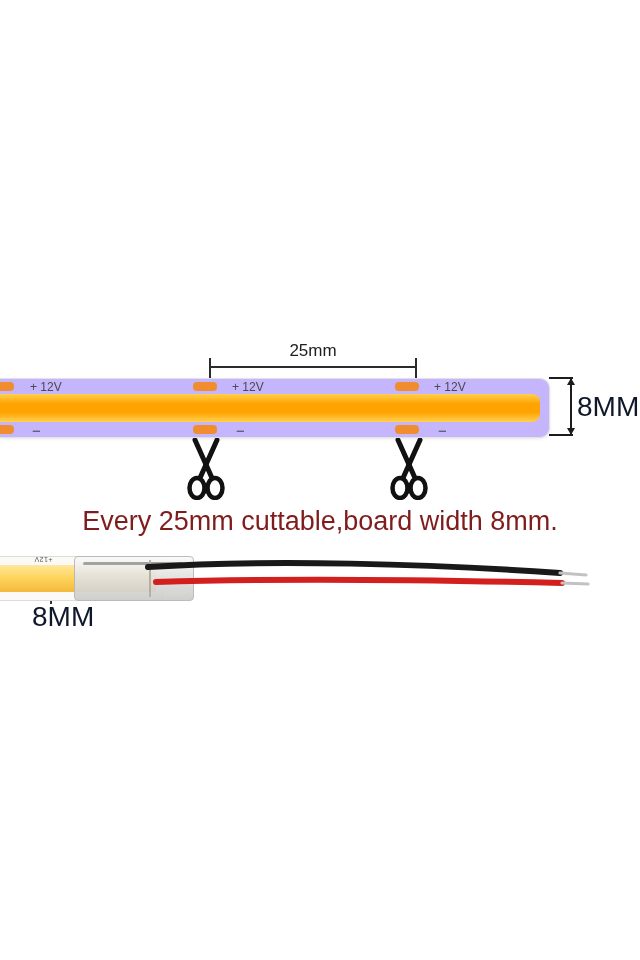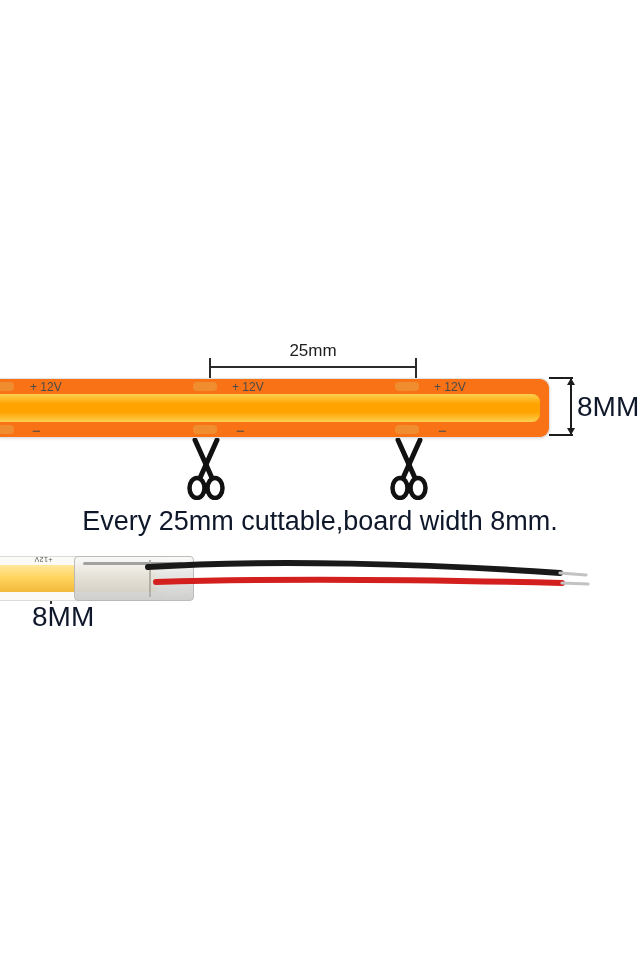--- a/index.html
+++ b/index.html
@@ -10,21 +10,21 @@
   
   .dim-label{position:absolute;left:210px;top:341px;width:206px;text-align:center;
     font-size:17px;color:#1e1e1e;}
   .dim-line{position:absolute;left:210px;top:366px;width:206px;height:0;
     border-top:2px solid #2b2b2b;}
   .dim-line::before,.dim-line::after{content:"";position:absolute;width:2px;height:22px;
     background:#2b2b2b;top:-10px;}
   .dim-line::before{left:-1px;}
   .dim-line::after{right:-1px;}
   
-  .strip{position:absolute;left:0;top:378px;width:549px;height:58px;background:#f97316;
+  .strip{position:absolute;left:0;top:378px;width:549px;height:58px;background:#c4b5fd;
     border:1px solid #e2e2e2;border-left:none;border-radius:0 10px 10px 0;
     box-shadow:0 1px 3px rgba(0,0,0,0.10);}
   .glow{position:absolute;left:0;top:15px;width:540px;height:28px;border-radius:0 8px 8px 0;
     background:linear-gradient(180deg,var(--glow-edge) 0%,var(--glow-center) 35%,
       var(--glow-center) 65%,var(--glow-edge) 100%);}
   .pad{position:absolute;width:24px;height:9px;background:var(--pad);border-radius:4px;}
   .pad-top{top:3px;} .pad-bot{bottom:3px;}
   .px0{left:-10px;} .px1{left:193px;} .px2{left:395px;}
   .plus{position:absolute;top:1px;font-size:12px;color:#4a4a4a;}
   .l0{left:30px;} .l1{left:232px;} .l2{left:434px;}
@@ -38,21 +38,21 @@
     border-right:4px solid transparent;}
   .arr.up{top:0;border-bottom:7px solid #1c1c1c;}
   .arr.down{bottom:0;border-top:7px solid #1c1c1c;}
   .w8{position:absolute;font-size:28px;color:#0f172a;}
   .right8{left:577px;top:391px;}
   
   .scissors{position:absolute;width:46px;height:62px;}
   .sc1{left:183px;top:438px;} .sc2{left:386px;top:438px;}
   
   .caption{position:absolute;left:0;top:506px;width:640px;text-align:center;
-    font-size:27px;color:#0f172a;}
+    font-size:27px;color:#7f1d1d;}
   
   .p-strip{position:absolute;left:0;top:556px;width:162px;height:43px;background:#fbfaf7;
     border:1px solid #dcdcda;border-left:none;border-radius:0 4px 4px 0;z-index:1;}
   .p-glow{position:absolute;left:0;top:8px;width:156px;height:27px;
     background:linear-gradient(180deg,#ffe79b 0%,#ffd35a 50%,#f2b93d 100%);}
   .marking{position:absolute;left:34px;top:-1px;font-size:7px;letter-spacing:0.5px;
     color:#555;transform:rotate(180deg);}
   .connector{position:absolute;left:74px;top:556px;width:118px;height:43px;z-index:3;
     background:linear-gradient(180deg,#fafaf8 0%,#e3e3e1 45%,#cccccb 100%);
     border:1px solid #b7b7b5;border-radius:4px;opacity:0.93;}

